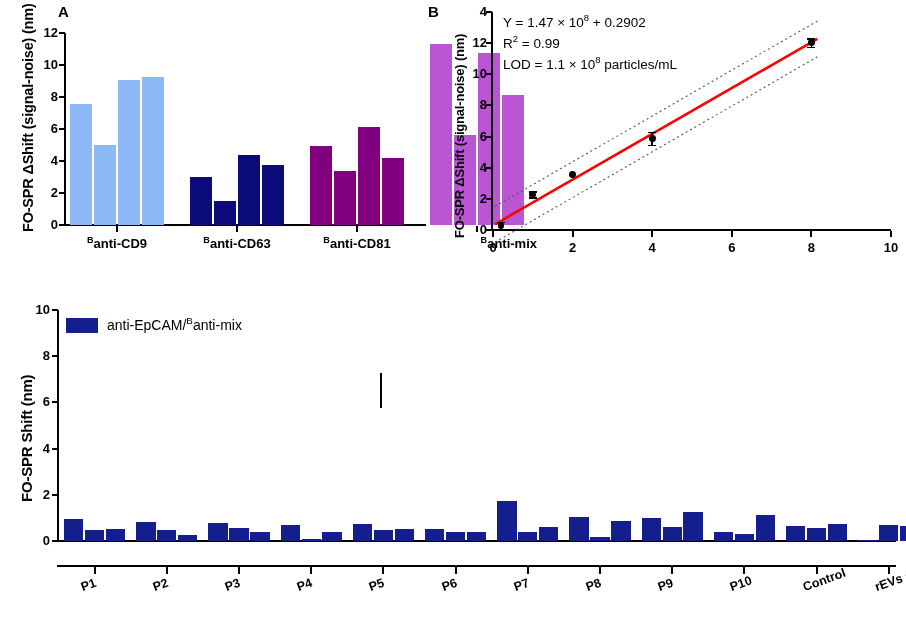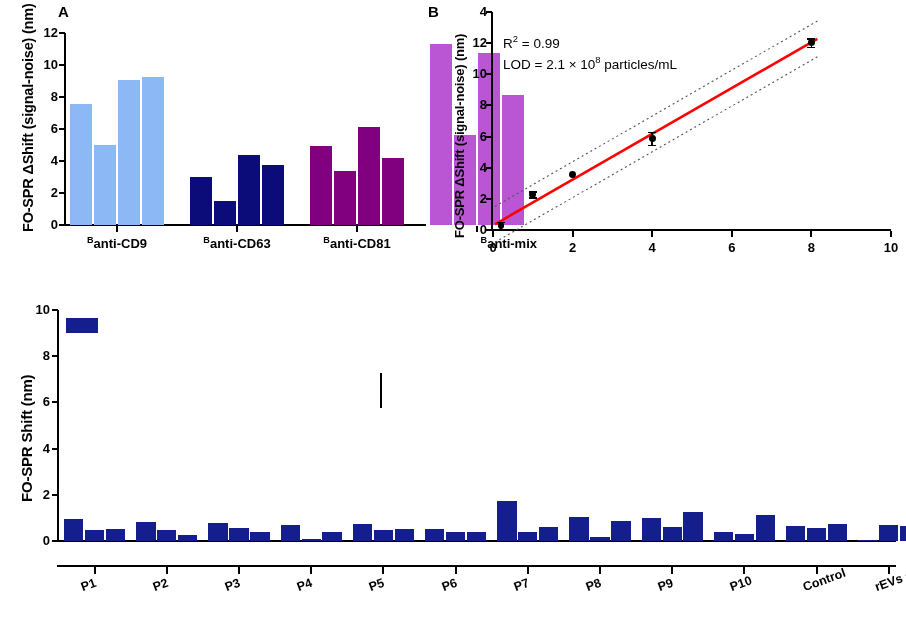--- a/index.html
+++ b/index.html
@@ -112,25 +112,28 @@
       <div class="tick-num" style="left:286.79999999999995px;top:240px;width:40px;text-align:center;">6</div>
       <div class="tick-mark" style="left:305.79999999999995px;top:231px;width:2px;height:6px;"></div>
       <div class="tick-num" style="left:366.40000000000003px;top:240px;width:40px;text-align:center;">8</div>
       <div class="tick-mark" style="left:385.40000000000003px;top:231px;width:2px;height:6px;"></div>
       <div class="tick-num" style="left:446px;top:240px;width:40px;text-align:center;">10</div>
       <div class="tick-mark" style="left:465px;top:231px;width:2px;height:6px;"></div>
     </div>
   <div class="axis-line" style="left:66px;top:12px;width:2px;height:218px;"></div>
   <div class="axis-line" style="left:66px;top:229px;width:400px;height:2px;"></div>
 
+  <div class="annot" style="left:78px;top:12px;">
+    <span>Y = 1.47 × 10</span><span class="sup">8</span><span> + 0.2902</span>
+  </div>
   <div class="annot" style="left:78px;top:33px;">
     <span>R</span><span class="sup">2</span><span> = 0.99</span>
   </div>
   <div class="annot" style="left:78px;top:54px;">
-    <span>LOD = 2.1 × 10</span><span class="sup">8</span><span> particles/mL</span>
+    <span>LOD = 1.1 × 10</span><span class="sup">8</span><span> particles/mL</span>
   </div>
 
   <svg id="pb-svg" style="position:absolute;left:0;top:0;" width="481" height="290">
       <line x1="69.99" y1="224.33667142857144" x2="392.37" y2="38.927671428571415" stroke="#FF0000" stroke-width="2.6"></line>
       <line x1="69.99" y1="206.42952857142856" x2="392.37" y2="21.020528571428542" stroke="#555555" stroke-width="1.1" stroke-dasharray="2,3"></line>
       <line x1="69.99" y1="242.24381428571428" x2="392.37" y2="56.83481428571426" stroke="#555555" stroke-width="1.1" stroke-dasharray="2,3"></line>
     </svg>
   <div id="pb-points">
       <div class="ebar" style="left:75.16px;top:221.90285714285713px;height:6.851428571428585px;"></div>
       <div class="ecap" style="left:71.96px;top:221.90285714285713px;width:8px;"></div>
@@ -165,20 +168,23 @@
       <div class="tick-mark" style="left:52px;top:111.4px;width:6px;height:2px;"></div>
       <div class="tick-num" style="left:10px;top:58.19999999999999px;width:40px;">8</div>
       <div class="tick-mark" style="left:52px;top:65.19999999999999px;width:6px;height:2px;"></div>
       <div class="tick-num" style="left:10px;top:12px;width:40px;">10</div>
       <div class="tick-mark" style="left:52px;top:19px;width:6px;height:2px;"></div>
     </div>
   <div class="axis-line" style="left:57px;top:20px;width:2px;height:231px;"></div>
   <div class="axis-line" style="left:57px;top:250px;width:839px;height:2px;"></div>
 
   <div class="legend-swatch" style="left:66px;top:28px;width:32px;height:15px;background:#141E8C;"></div>
+  <div class="legend-text" style="left:107px;top:25px;">
+    <span>anti-EpCAM/</span><span class="sup">B</span><span>anti-mix</span>
+  </div>
 
   <div id="pc-bars">
       <div class="bar" style="left:64px;top:229.055px;width:19.4px;height:21.945px;background:#141E8C;"></div>
       <div class="bar" style="left:84.9px;top:240.374px;width:19.4px;height:10.626px;background:#141E8C;"></div>
       <div class="bar" style="left:105.80000000000001px;top:239.219px;width:19.4px;height:11.781px;background:#141E8C;"></div>
       <div class="bar" style="left:136.20000000000002px;top:231.596px;width:19.4px;height:19.403999999999996px;background:#141E8C;"></div>
       <div class="bar" style="left:157.10000000000002px;top:240.374px;width:19.4px;height:10.626px;background:#141E8C;"></div>
       <div class="bar" style="left:178.00000000000003px;top:244.763px;width:19.4px;height:6.237000000000001px;background:#141E8C;"></div>
       <div class="bar" style="left:208.40000000000003px;top:232.751px;width:19.4px;height:18.249px;background:#141E8C;"></div>
       <div class="bar" style="left:229.30000000000004px;top:237.833px;width:19.4px;height:13.166999999999998px;background:#141E8C;"></div>

